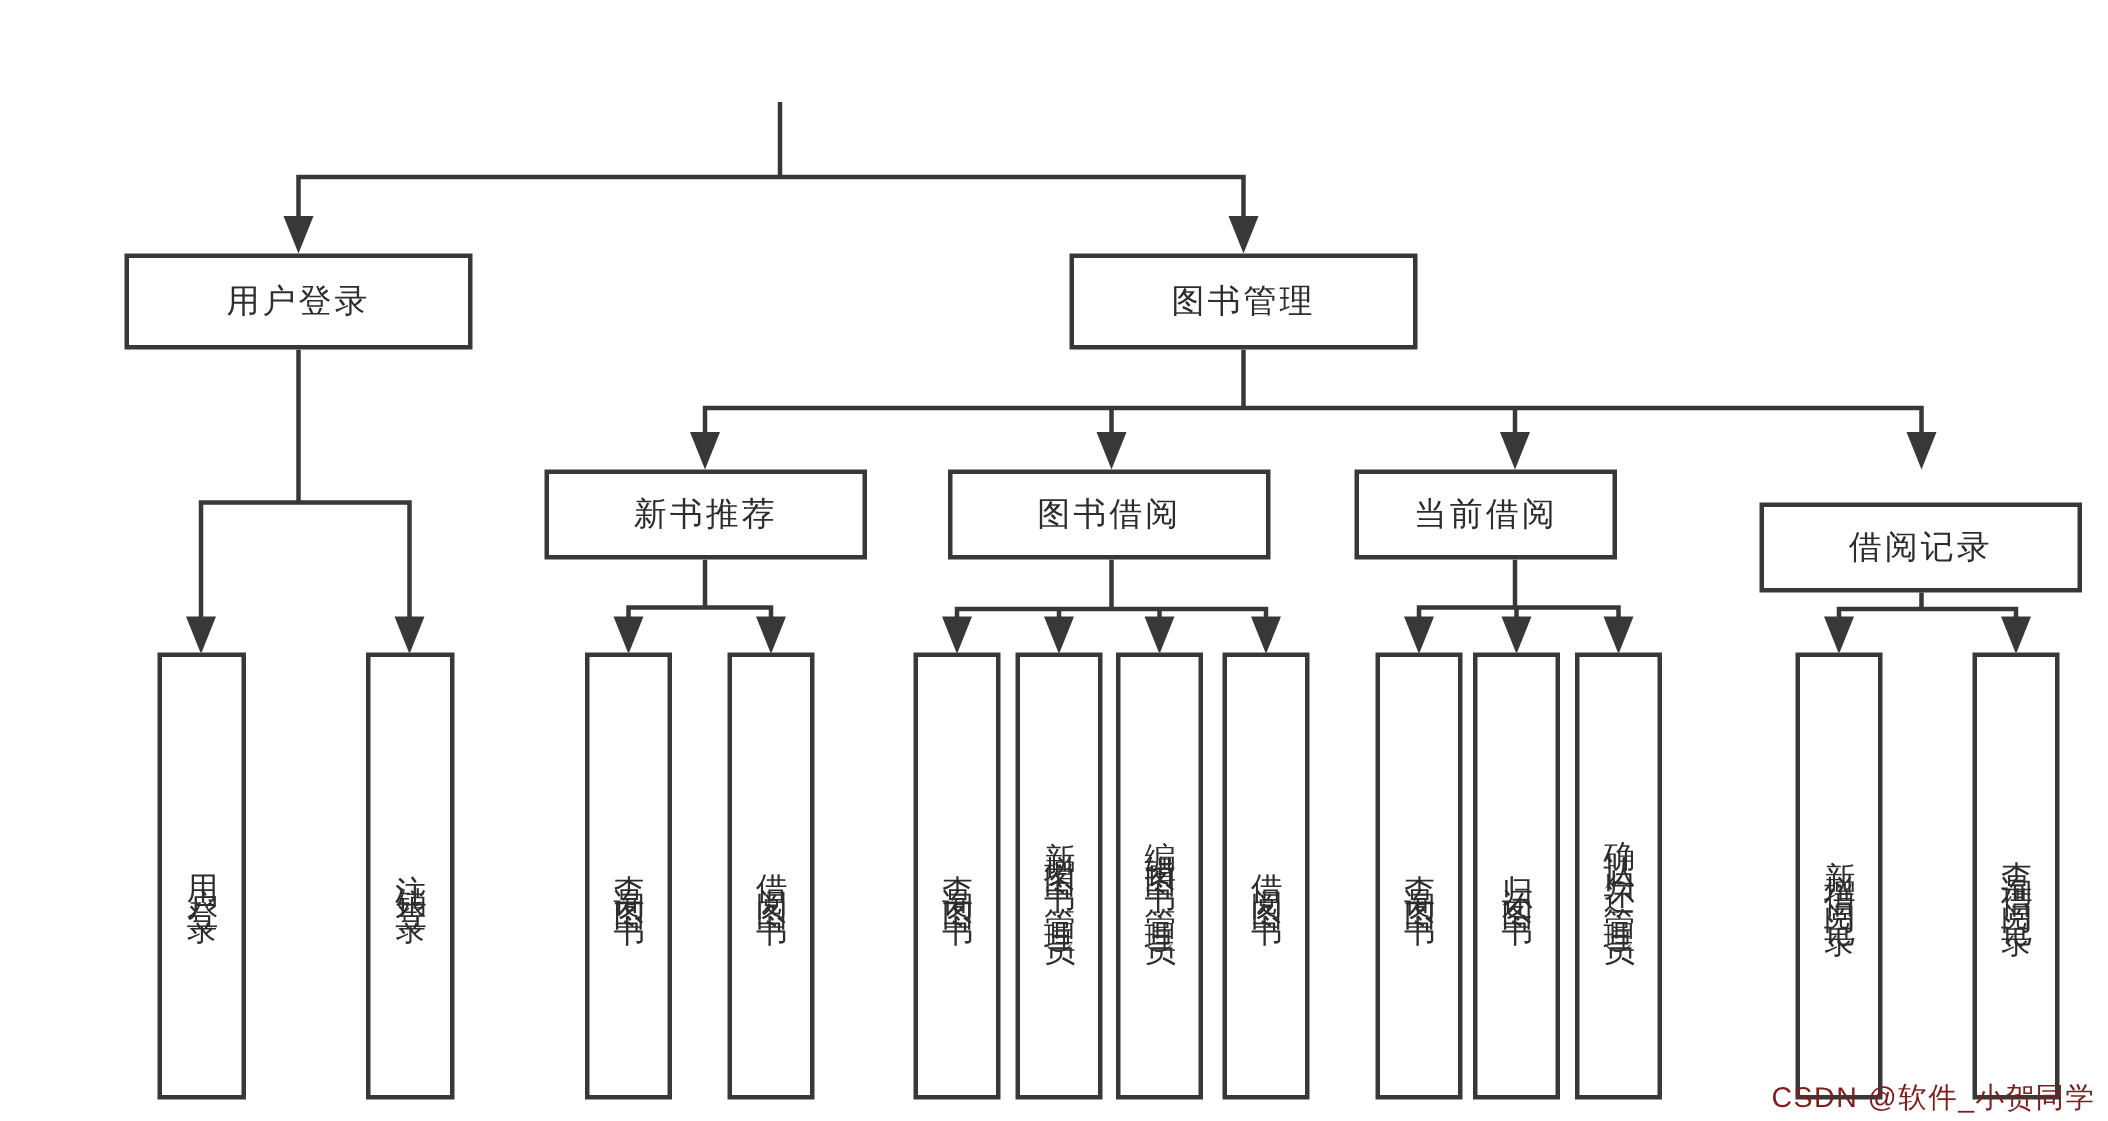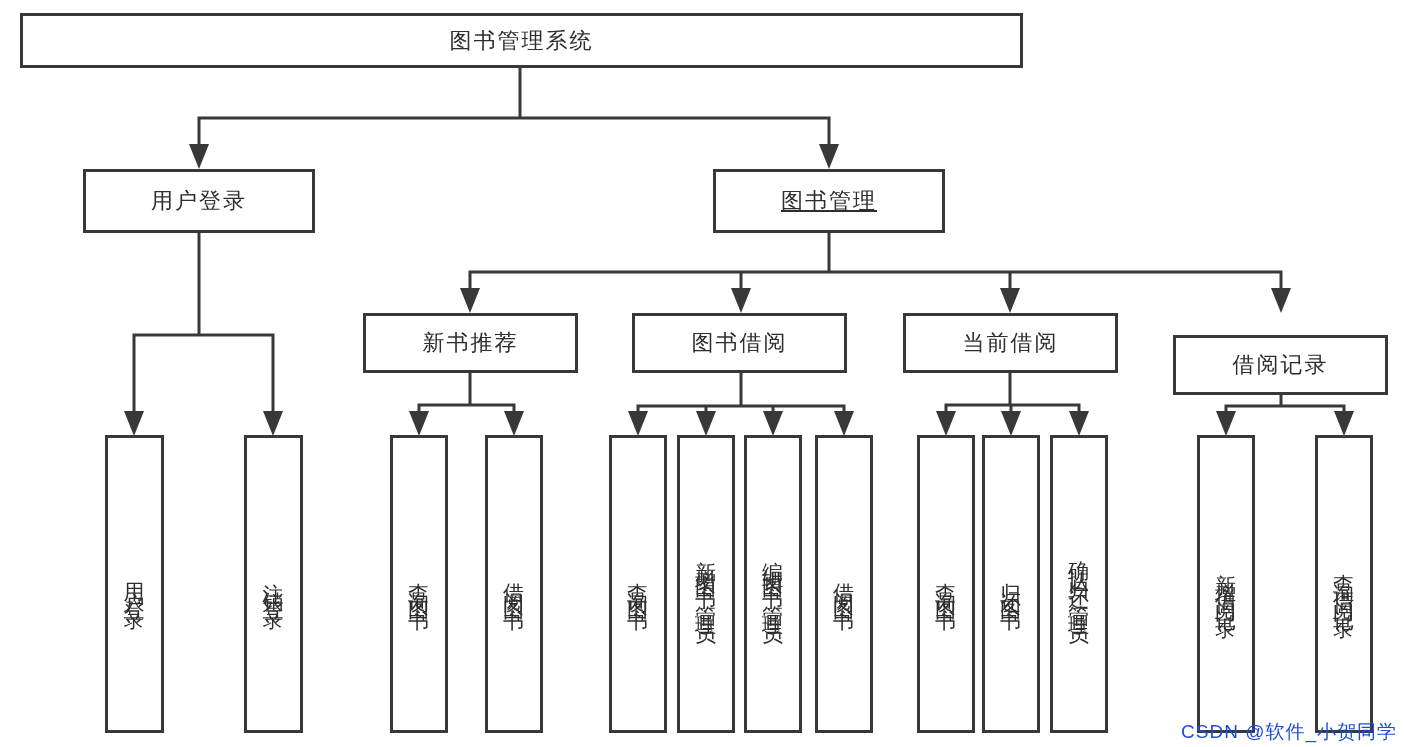--- a/index.html
+++ b/index.html
@@ -14,21 +14,21 @@
     display:flex; align-items:center; justify-content:center;
     color:#2d2d2d; z-index:2;
   }
   .h-label { font-size:22px; letter-spacing:2px; white-space:nowrap; }
   .v-label {
     writing-mode:vertical-rl; text-orientation:mixed;
     font-size:21px; letter-spacing:9px; line-height:1; white-space:nowrap;
   }
   .watermark {
     position:absolute; right:8px; top:719px; z-index:10;
-    font-size:19px; color:#1d4ed8; letter-spacing:1px; white-space:nowrap;
+    font-size:19px; color:#7f1d1d; letter-spacing:1px; white-space:nowrap;
   }
 </style>
 </head>
 <body>
 
 <div class="canvas">
 
   <svg class="connectors" width="1405" height="747" viewBox="0 0 1405 747">
     <g stroke="#383838" stroke-width="3" fill="none">
       <path d="M520 68 V118 M199 148 V118 H829 V148"></path>
@@ -55,38 +55,35 @@
       <polygon points="763,411 783,411 773,436"></polygon>
       <polygon points="834,411 854,411 844,436"></polygon>
       <polygon points="936,411 956,411 946,436"></polygon>
       <polygon points="1001,411 1021,411 1011,436"></polygon>
       <polygon points="1069,411 1089,411 1079,436"></polygon>
       <polygon points="1216,411 1236,411 1226,436"></polygon>
       <polygon points="1334,411 1354,411 1344,436"></polygon>
     </g>
   </svg>
 
-  <div class="box" style="left:20px; top:13px; width:1003px; height:55px;">
-    <span class="h-label">图书管理系统</span>
-  </div>
 
   <div class="box" style="left:83px; top:169px; width:232px; height:64px;">
     <span class="h-label">用户登录</span>
   </div>
-  <div class="box" style="left:713px; top:169px; width:232px; height:64px;text-decoration:underline;">
+  <div class="box" style="left:713px; top:169px; width:232px; height:64px;">
     <span class="h-label">图书管理</span>
   </div>
 
   <div class="box" style="left:363px; top:313px; width:215px; height:60px;">
     <span class="h-label">新书推荐</span>
   </div>
   <div class="box" style="left:632px; top:313px; width:215px; height:60px;">
     <span class="h-label">图书借阅</span>
   </div>
-  <div class="box" style="left:903px; top:313px; width:215px; height:60px;">
+  <div class="box" style="left:903px; top:313px; width:175px; height:60px;">
     <span class="h-label">当前借阅</span>
   </div>
   <div class="box" style="left:1173px; top:313px; width:215px; height:60px;margin-top:22px;">
     <span class="h-label">借阅记录</span>
   </div>
 
   <div class="box" style="left:105px; top:435px; width:59px; height:298px;">
     <span class="v-label">用户登录</span>
   </div>
   <div class="box" style="left:244px; top:435px; width:59px; height:298px;">

